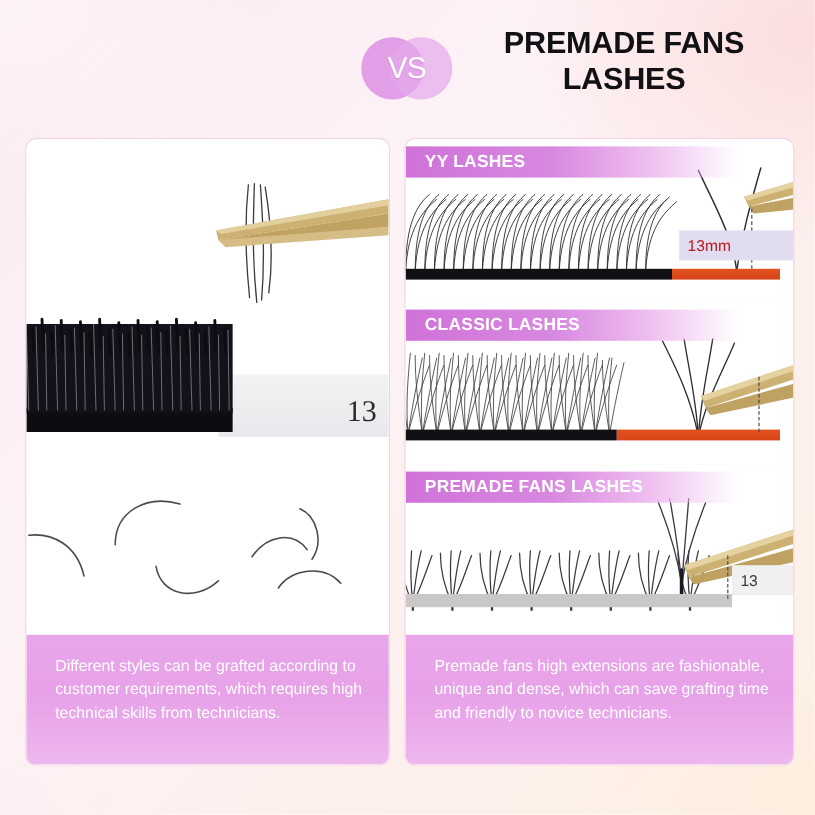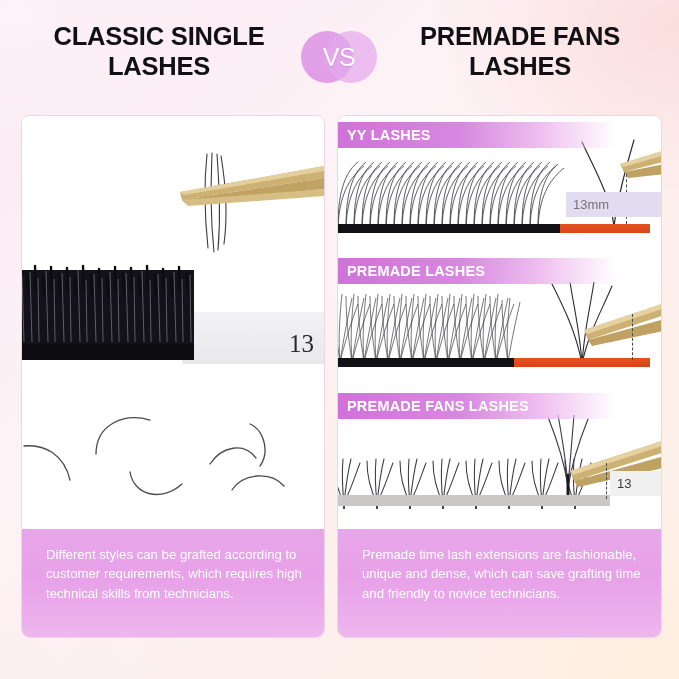--- a/index.html
+++ b/index.html
@@ -150,34 +150,34 @@
   .sub.s2 { top: 136px; height: 135px; }
   .sub.s3 { top: 271px; height: 142px; }
 
   .sub-label {
     position: absolute;
     left: 0; top: 6px;
     height: 26px;
     width: 100%;
     display: flex;
     align-items: center;
-    padding-left: 9px;
+    padding-left: 16px;
     box-sizing: border-box;
     color: #ffffff;
     font-size: 14.5px;
     font-weight: bold;
     letter-spacing: 0.2px;
     background: linear-gradient(90deg, #cf72d9 0%, #d888e0 38%, #eebdef 62%, rgba(255,255,255,0) 86%);
     z-index: 4;
   }
 
   .mm-box {
     position: absolute;
     font-size: 13px;
-    color: #737373;
+    color: #b91c1c;
     padding: 5px 7px;
     z-index: 4;
   }
   .mm-box.lav { background: #e2dcf0; }
   .mm-box.wht { background: #fcfcfc; }
   .mm-box.gry { background: #f0f0f0; color: #3a3a3c; }
 
   .dash-line {
     position: absolute;
     border-left: 1px dashed #4a4a50;
@@ -204,21 +204,20 @@
 
   svg { display: block; }
   .abs { position: absolute; }
 </style>
 </head>
 <body>
 
 <div id="page">
 
   <div class="header">
-    <div class="title left">CLASSIC SINGLE LASHES</div>
 
     <div class="vs-badge">
       <div class="vs-circle c1"></div>
       <div class="vs-circle c2"></div>
       <div class="vs-text">VS</div>
     </div>
 
     <div class="title right">PREMADE FANS LASHES</div>
   </div>
 
@@ -394,21 +393,21 @@
           <path d="M44 26 L110 6 L110 11 L47 29 Z" fill="#e5d2a0"></path>
           <path d="M48 34 L110 22 L110 34 L52 40 Z" fill="#bfa162"></path>
         </g>
       </svg>
 
       <div class="dash-line" style="left:288px; top:58px; height:50px;"></div>
       <div class="mm-box lav" style="left:228px; top:76px; width:92px;">13mm</div>
     </div>
 
     <div class="sub s2">
-      <div class="sub-label">PREMADE LASHES</div>
+      <div class="sub-label">CLASSIC LASHES</div>
 
       <svg class="abs" style="left:-4px; top:36px;" width="190" height="82" viewBox="0 0 190 82">
         <g stroke="#26262c" stroke-width="0.7" fill="none" opacity="0.9">
           <path d="M6 74 C2 48, 0 28, 0 8"></path>
             <path d="M6 74 C4 48, 6 26, 8 6"></path>
           <path d="M6 74 C10 48, 14 28, 18 10"></path>
             <path d="M6 74 C12 50, 18 32, 24 16"></path>
           <path d="M18 74 C14 48, 12 28, 12 8"></path>
             <path d="M18 74 C16 48, 18 26, 20 6"></path>
           <path d="M18 74 C22 48, 26 28, 30 10"></path>
@@ -565,16 +564,16 @@
           <path d="M26 56 L124 24 L124 36 L30 66 Z" fill="#cdb173"></path>
           <path d="M26 56 L124 24 L124 29 L29 60 Z" fill="#e5d2a0"></path>
           <path d="M30 66 L124 40 L124 52 L34 72 Z" fill="#bfa162"></path>
         </g>
       </svg>
 
       <div class="dash-line" style="left:268px; top:76px; height:36px;"></div>
       <div class="mm-box gry" style="left:272px; top:84px; width:44px;">13</div>
     </div>
 
-    <div class="caption">Premade time lash extensions are fashionable, unique and dense, which can save grafting time and friendly to novice technicians.</div>
+    <div class="caption">Premade fans high extensions are fashionable, unique and dense, which can save grafting time and friendly to novice technicians.</div>
   </div>
 
 </div>
 
 </body></html>

